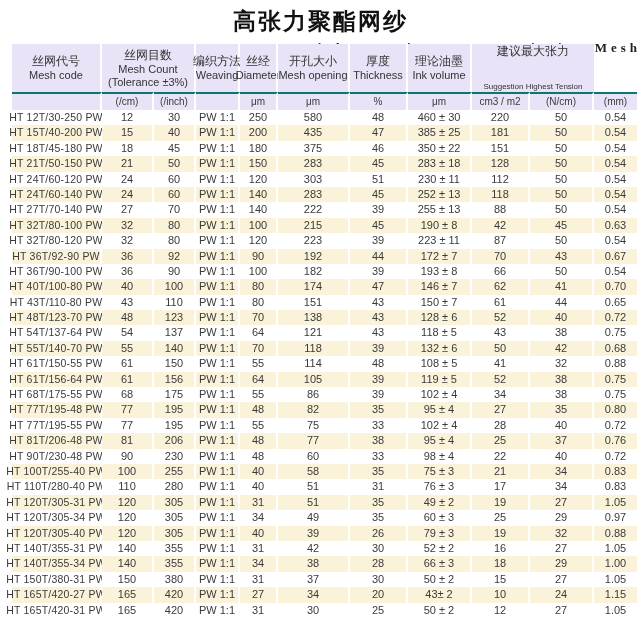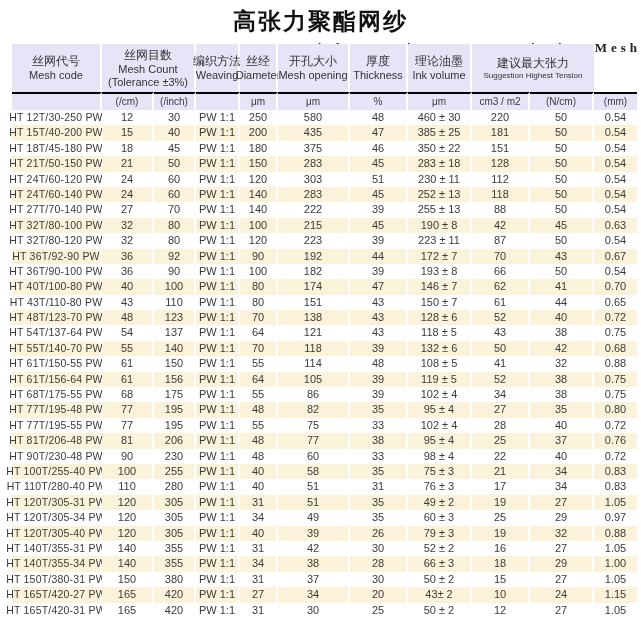--- a/index.html
+++ b/index.html
@@ -20,24 +20,24 @@
   .mesh-table{position:absolute;left:12px;top:44px;width:625px;}
   .grid-row{
     display:grid;
     grid-template-columns:90px 52px 42px 44px 38px 72px 58px 64px 58px 64px 43px;
   }
   .cell{
     box-sizing:border-box;border-right:2px solid #ffffff;
     display:flex;flex-direction:column;align-items:center;justify-content:center;
     text-align:center;overflow:visible;white-space:nowrap;
   }
-  .cell:last-child{border-right:none;}
+  .cell:last-child{border-right:none;justify-content:space-between;}
   
   .head-row .cell{background:#e8e3f7;height:48px;}
-  .units-row .cell{background:#e8e3f7;height:18px;border-top:2px solid #000000;
+  .units-row .cell{background:#e8e3f7;height:18px;border-top:2px solid #0f766e;
     font-size:10px;line-height:16px;}
   .span2{grid-column:span 2;}
   .zh{font-size:12px;line-height:15px;color:#333333;}
   .en{font-size:11px;line-height:13px;color:#333333;}
   .en-small{font-size:8px;line-height:10px;color:#333333;}
   .tol{font-size:11px;line-height:13px;color:#333333;}
   
   .data-row .cell{height:15.4px;font-size:11px;line-height:15.4px;background:#ffffff;}
   .data-row.alt .cell{background:#fbf3d9;}
   .data-row .code{font-size:10.5px;letter-spacing:0.2px;}

